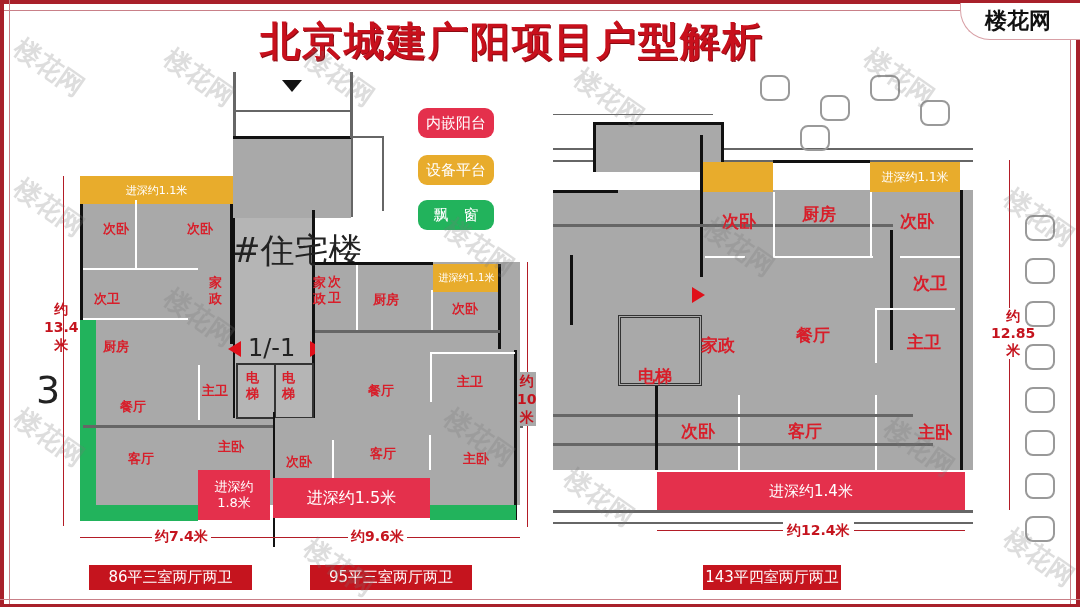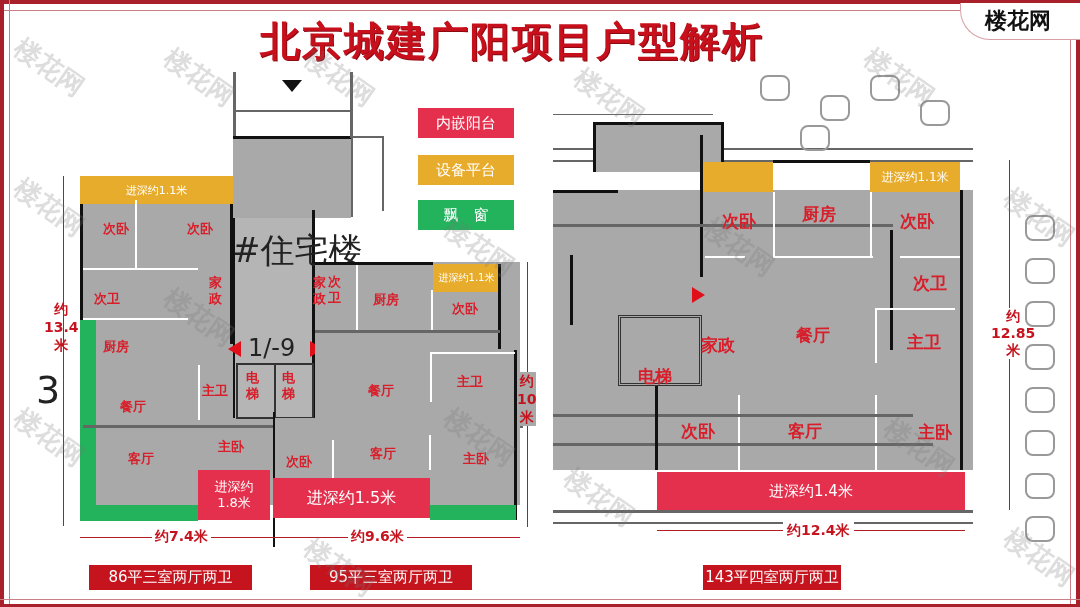--- a/index.html
+++ b/index.html
@@ -16,21 +16,21 @@
   .logo{position:absolute;left:985px;top:6px;width:90px;height:30px;font-size:22px;font-weight:bold;color:#111;font-family:"DejaVu Serif",serif;}
   .logo-tab{position:absolute;left:960px;top:3px;width:120px;height:36px;border-bottom:1px solid #d8a0a6;border-left:1px solid #d8a0a6;border-bottom-left-radius:30px;background:#fff;}
   .wm{position:absolute;color:rgba(120,120,120,0.25);font-size:26px;font-weight:bold;transform:rotate(35deg);font-family:"DejaVu Serif",serif;pointer-events:none;}
   .plan{position:absolute;background:#a9a9a9;}
   .wall{position:absolute;background:#111;}
   .lbl{position:absolute;color:#d81e2a;font-size:13px;font-weight:bold;white-space:nowrap;}
   .lbl-lg{font-size:17px;}
   .yellow{position:absolute;background:#e8ac2c;color:#fff;font-size:11px;display:flex;align-items:center;justify-content:center;}
   .red{position:absolute;background:#e4304c;color:#fff;font-size:15px;display:flex;align-items:center;justify-content:center;text-align:center;}
   .green{position:absolute;background:#22b35c;}
-  .legend-item{position:absolute;left:418px;width:96px;height:30px;color:#fff;font-size:15px;display:flex;align-items:center;justify-content:center;}
+  .legend-item{position:absolute;left:418px;width:76px;height:30px;color:#fff;font-size:15px;display:flex;align-items:center;justify-content:center;border-radius:9px;}
   .caption{position:absolute;top:565px;height:25px;background:#c5141e;color:#fff;font-size:15px;display:flex;align-items:center;justify-content:center;}
   .dim{position:absolute;color:#c5141e;font-size:14px;font-weight:bold;white-space:nowrap;}
   .dimline{position:absolute;background:#b31c26;}
   .hex{position:absolute;width:26px;height:22px;border:2px solid #999;border-radius:8px;}
   .tri-r{position:absolute;width:0;height:0;border-top:8px solid transparent;border-bottom:8px solid transparent;border-left:13px solid #e0101a;}
   .tri-l{position:absolute;width:0;height:0;border-top:8px solid transparent;border-bottom:8px solid transparent;border-right:13px solid #e0101a;}
   .tri-d{position:absolute;width:0;height:0;border-left:10px solid transparent;border-right:10px solid transparent;border-top:12px solid #111;}
   .whiteline{position:absolute;background:#fff;}
   .grayline{position:absolute;background:#666;}
 </style>
@@ -83,21 +83,21 @@
 <div class="lbl" style="left:103px;top:338px;">厨房</div>
 <div class="lbl" style="left:202px;top:382px;">主卫</div>
 <div class="lbl" style="left:120px;top:398px;">餐厅</div>
 <div class="lbl" style="left:128px;top:450px;">客厅</div>
 <div class="lbl" style="left:218px;top:438px;">主卧</div>
 
 <div class="plan" style="left:233px;top:218px;width:80px;height:200px;background:#b5b5b5;"></div>
 <div class="wall" style="left:233px;top:218px;width:2px;height:200px;"></div>
 <div class="wall" style="left:312px;top:210px;width:3px;height:210px;"></div>
 <div style="position:absolute;left:232px;top:228px;font-size:34px;color:#222;white-space:nowrap;">#住宅楼</div>
-<div style="position:absolute;left:248px;top:334px;font-size:24px;color:#222;">1/-9</div>
+<div style="position:absolute;left:248px;top:334px;font-size:24px;color:#222;">1/-1</div>
 <div class="tri-l" style="left:228px;top:341px;"></div>
 <div class="tri-r" style="left:310px;top:341px;"></div>
 <div style="position:absolute;left:236px;top:363px;width:36px;height:52px;border:2px solid #333;"></div>
 <div style="position:absolute;left:274px;top:363px;width:36px;height:52px;border:2px solid #333;"></div>
 <div class="lbl" style="left:246px;top:370px;white-space:pre-line;line-height:16px;">电
 梯</div>
 <div class="lbl" style="left:282px;top:370px;white-space:pre-line;line-height:16px;">电
 梯</div>
 <div class="wall" style="left:273px;top:412px;width:2px;height:135px;"></div>
 

